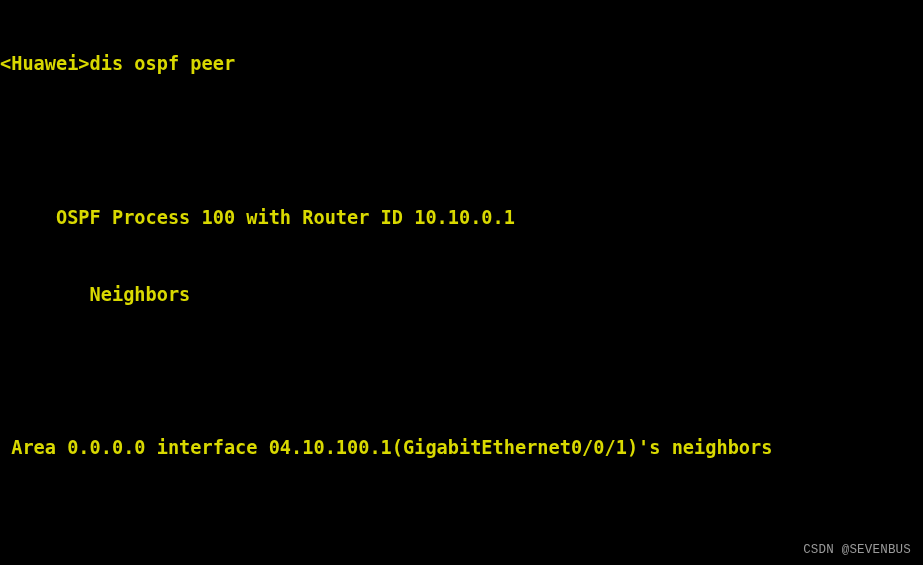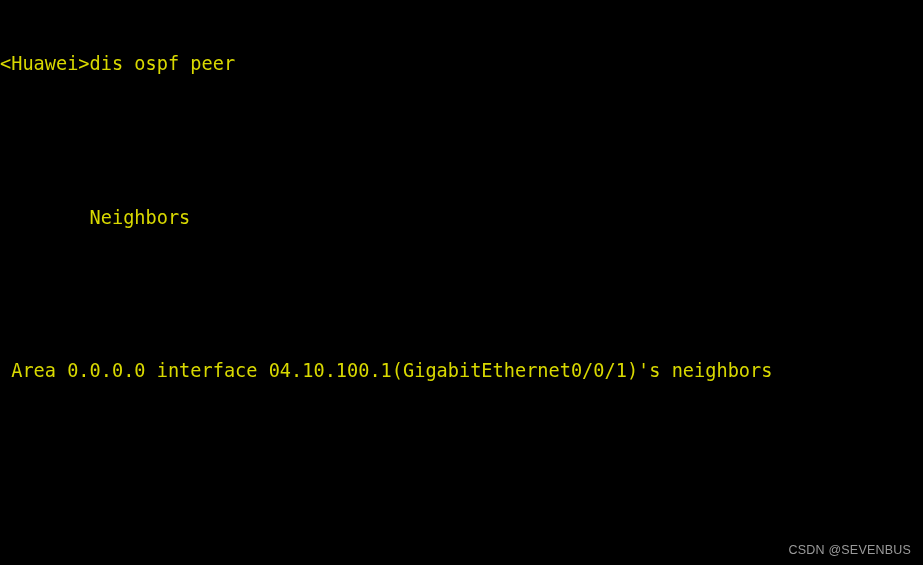--- a/index.html
+++ b/index.html
@@ -30,42 +30,44 @@
     white-space: pre;
     font-weight: normal;
     -webkit-font-smoothing: none;
   }
   .term-line {
     display: block;
     height: 25.6px;
     white-space: pre;
     color: #d9d900;
     font-family: "DejaVu Sans Mono", "Liberation Mono", monospace;
+    font-weight: bold;
   }
   .term-line.blank {
     color: transparent;
   }
   #watermark {
     position: absolute;
     right: 12px;
     bottom: 8px;
-    font-family: Liberation Sans, sans-serif;
+    font-family: Liberation Mono, monospace;
     font-size: 12.5px;
     color: #9a9a9a;
     letter-spacing: 0.2px;
     user-select: none;
   }
 </style>
 </head>
 <body>
 
 <div id="terminal">
   <div id="terminal-output">
     <span class="term-line">&lt;Huawei&gt;dis ospf peer</span>
     <span class="term-line blank"></span>
+    <span class="term-line">     OSPF Process 100 with Router ID 10.10.0.1</span>
     <span class="term-line">        Neighbors</span>
     <span class="term-line blank"></span>
     <span class="term-line"> Area 0.0.0.0 interface 04.10.100.1(GigabitEthernet0/0/1)'s neighbors</span>
     
     
     
     
     
     
     

